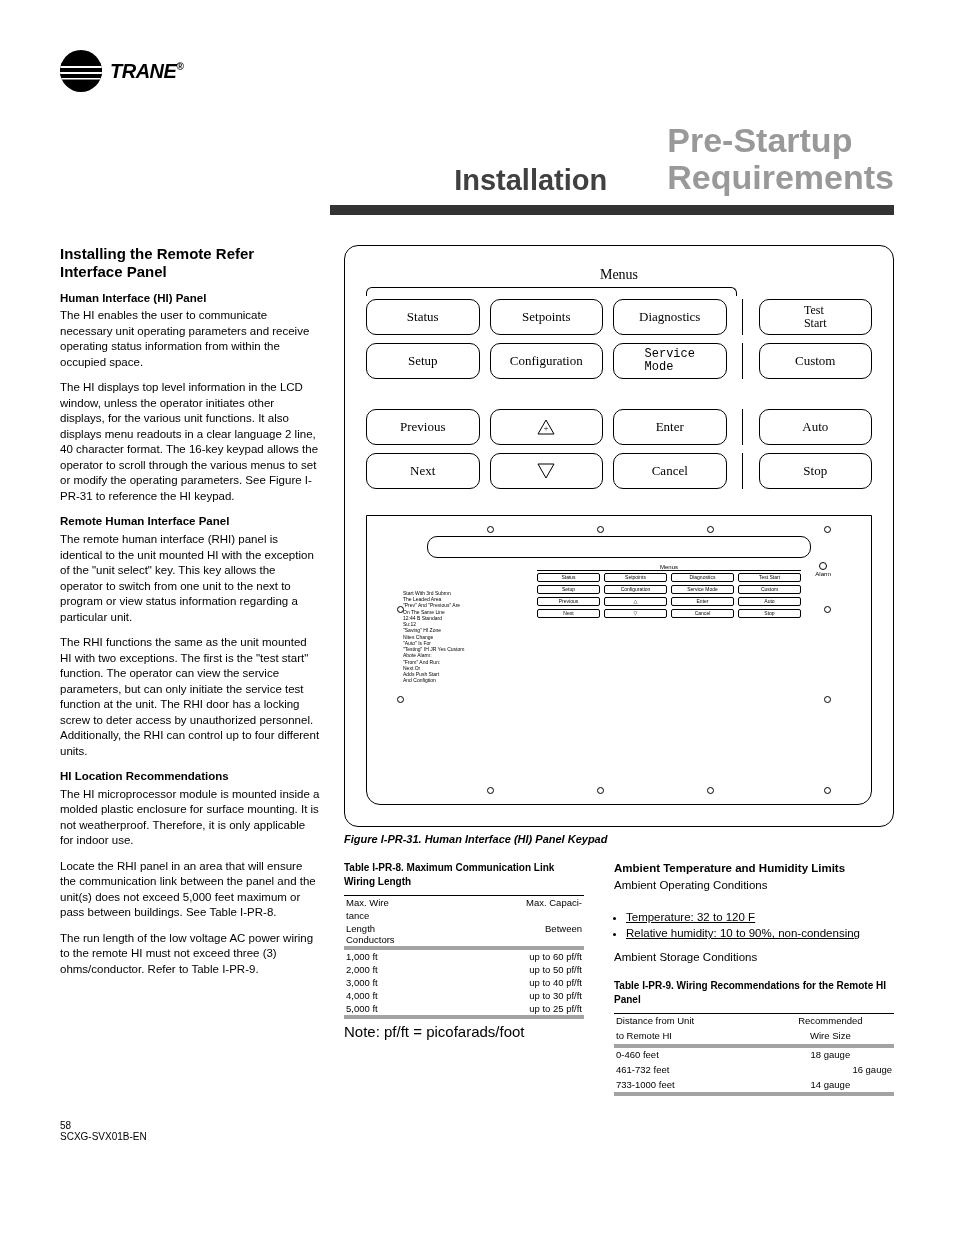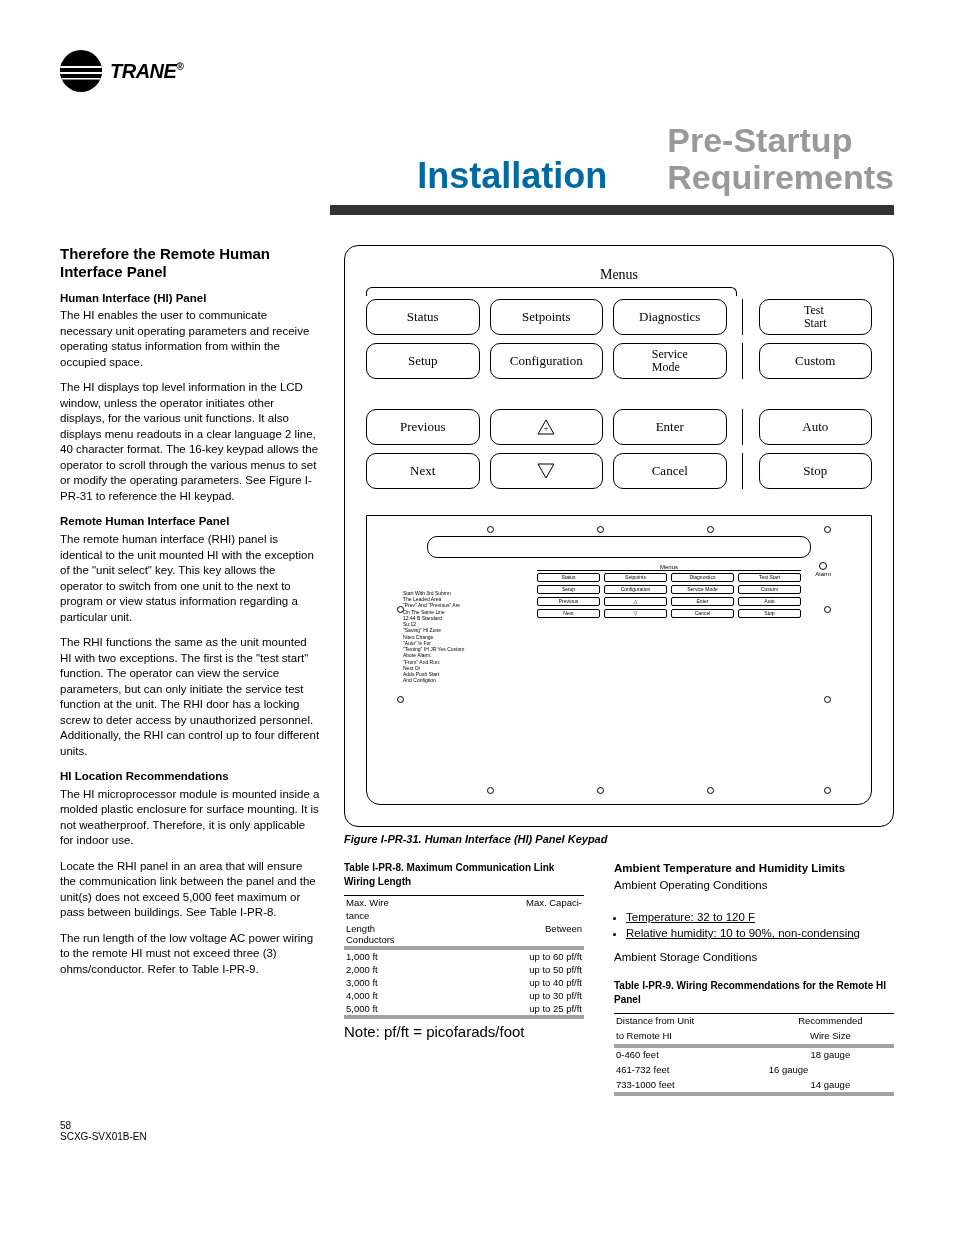--- a/index.html
+++ b/index.html
@@ -47,23 +47,23 @@
     font-style: normal;
   }
   .title-row {
     display: flex;
     justify-content: flex-end;
     align-items: flex-end;
     gap: 60px;
     margin-bottom: 8px;
   }
   .title-left {
-    font-size: 36px;
+    font-size: 29px;
     font-weight: 900;
-    color: #0369a1;
+    color: #404040;
   }
   .title-right {
     font-size: 34px;
     font-weight: 900;
     color: #999;
     text-align: left;
     line-height: 1.1;
   }
   .hr {
     height: 10px;
@@ -294,21 +294,21 @@
   <div class="title-left">Installation</div>
   <div class="title-right">
     <div>Pre-Startup</div>
     <div>Requirements</div>
   </div>
 </div>
 <div class="hr"></div>
 
 <div class="columns">
   <div class="col-left">
-    <h3>Therefore the Remote Human Interface Panel</h3>
+    <h3>Installing the Remote Refer Interface Panel</h3>
 
     <h4>Human Interface (HI) Panel</h4>
     <p>The HI enables the user to communicate necessary unit operating parameters and receive operating status information from within the occupied space.</p>
     <p>The HI displays top level information in the LCD window, unless the operator initiates other displays, for the various unit functions. It also displays menu readouts in a clear language 2 line, 40 character format. The 16-key keypad allows the operator to scroll through the various menus to set or modify the operating parameters. See Figure I-PR-31 to reference the HI keypad.</p>
 
     <h4>Remote Human Interface Panel</h4>
     <p>The remote human interface (RHI) panel is identical to the unit mounted HI with the exception of the "unit select" key. This key allows the operator to switch from one unit to the next to program or view status information regarding a particular unit.</p>
     <p>The RHI functions the same as the unit mounted HI with two exceptions. The first is the "test start" function. The operator can view the service parameters, but can only initiate the service test function at the unit. The RHI door has a locking screw to deter access by unauthorized personnel. Additionally, the RHI can control up to four different units.</p>
 
     <h4>HI Location Recommendations</h4>
@@ -330,21 +330,21 @@
         <div class="key">Diagnostics</div>
         <div class="vrule-wrap">
             <div class="vrule"></div>
           </div>
         <div class="key" style="line-height:1.1;font-size:12px;">
             <span>Test<br>Start</span>
           </div>
 
         <div class="key">Setup</div>
         <div class="key">Configuration</div>
-        <div class="key" style="line-height:1.1;font-size:12px;">
+        <div class="key" style="line-height:1.1;font-size:12px;font-family:Liberation Mono, monospace;">
             <span>Service<br>Mode</span>
           </div>
         <div class="vrule-wrap">
             <div class="vrule"></div>
           </div>
         <div class="key">Custom</div>
 
         <div class="row-gap"></div>
 
         <div class="key">Previous</div>
@@ -499,21 +499,21 @@
           <tr class="tbl-hr">
             <td>to Remote HI</td>
             <td style="text-align:center;">Wire Size</td>
           </tr>
           <tr>
                 <td>0-460 feet</td>
                 <td style="text-align:center">18 gauge</td>
               </tr>
           <tr>
                 <td>461-732 feet</td>
-                <td style="text-align:left">16 gauge</td>
+                <td style="text-align:right">16 gauge</td>
               </tr>
           <tr class="tbl-hr">
                 <td>733-1000 feet</td>
                 <td style="text-align:center">14 gauge</td>
               </tr>
         </tbody>
           </table>
       </div>
     </div>
   </div>

